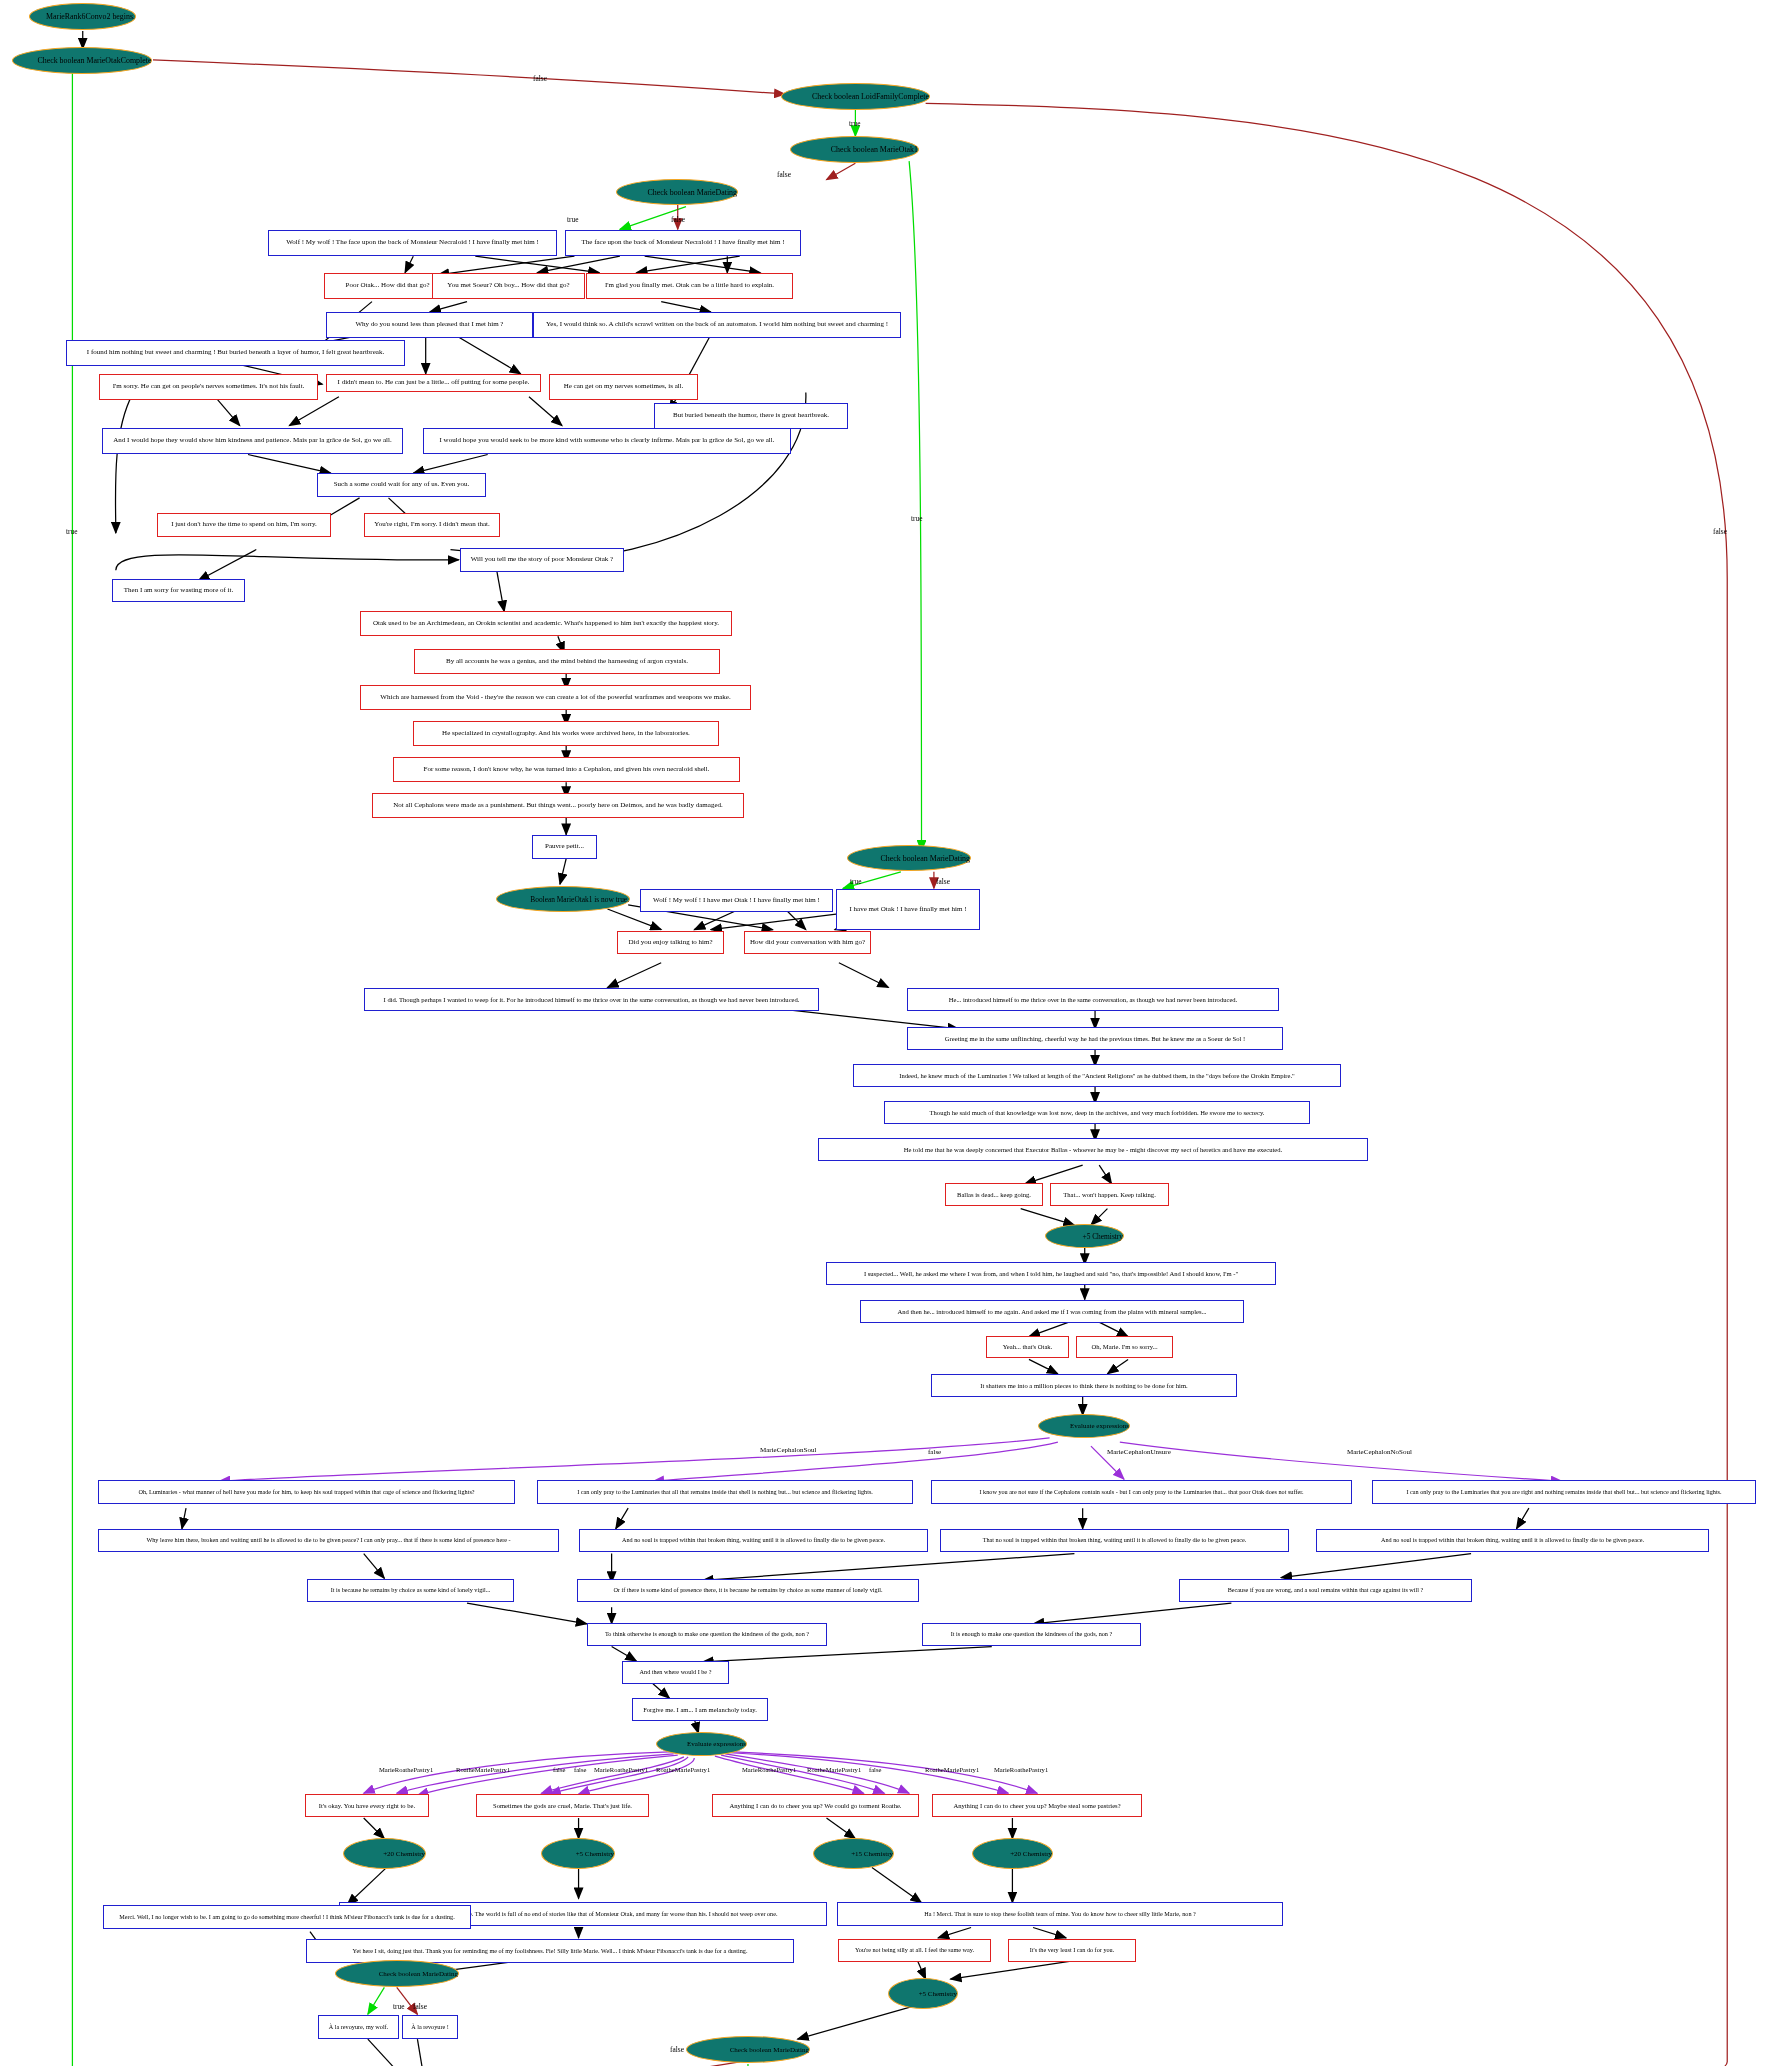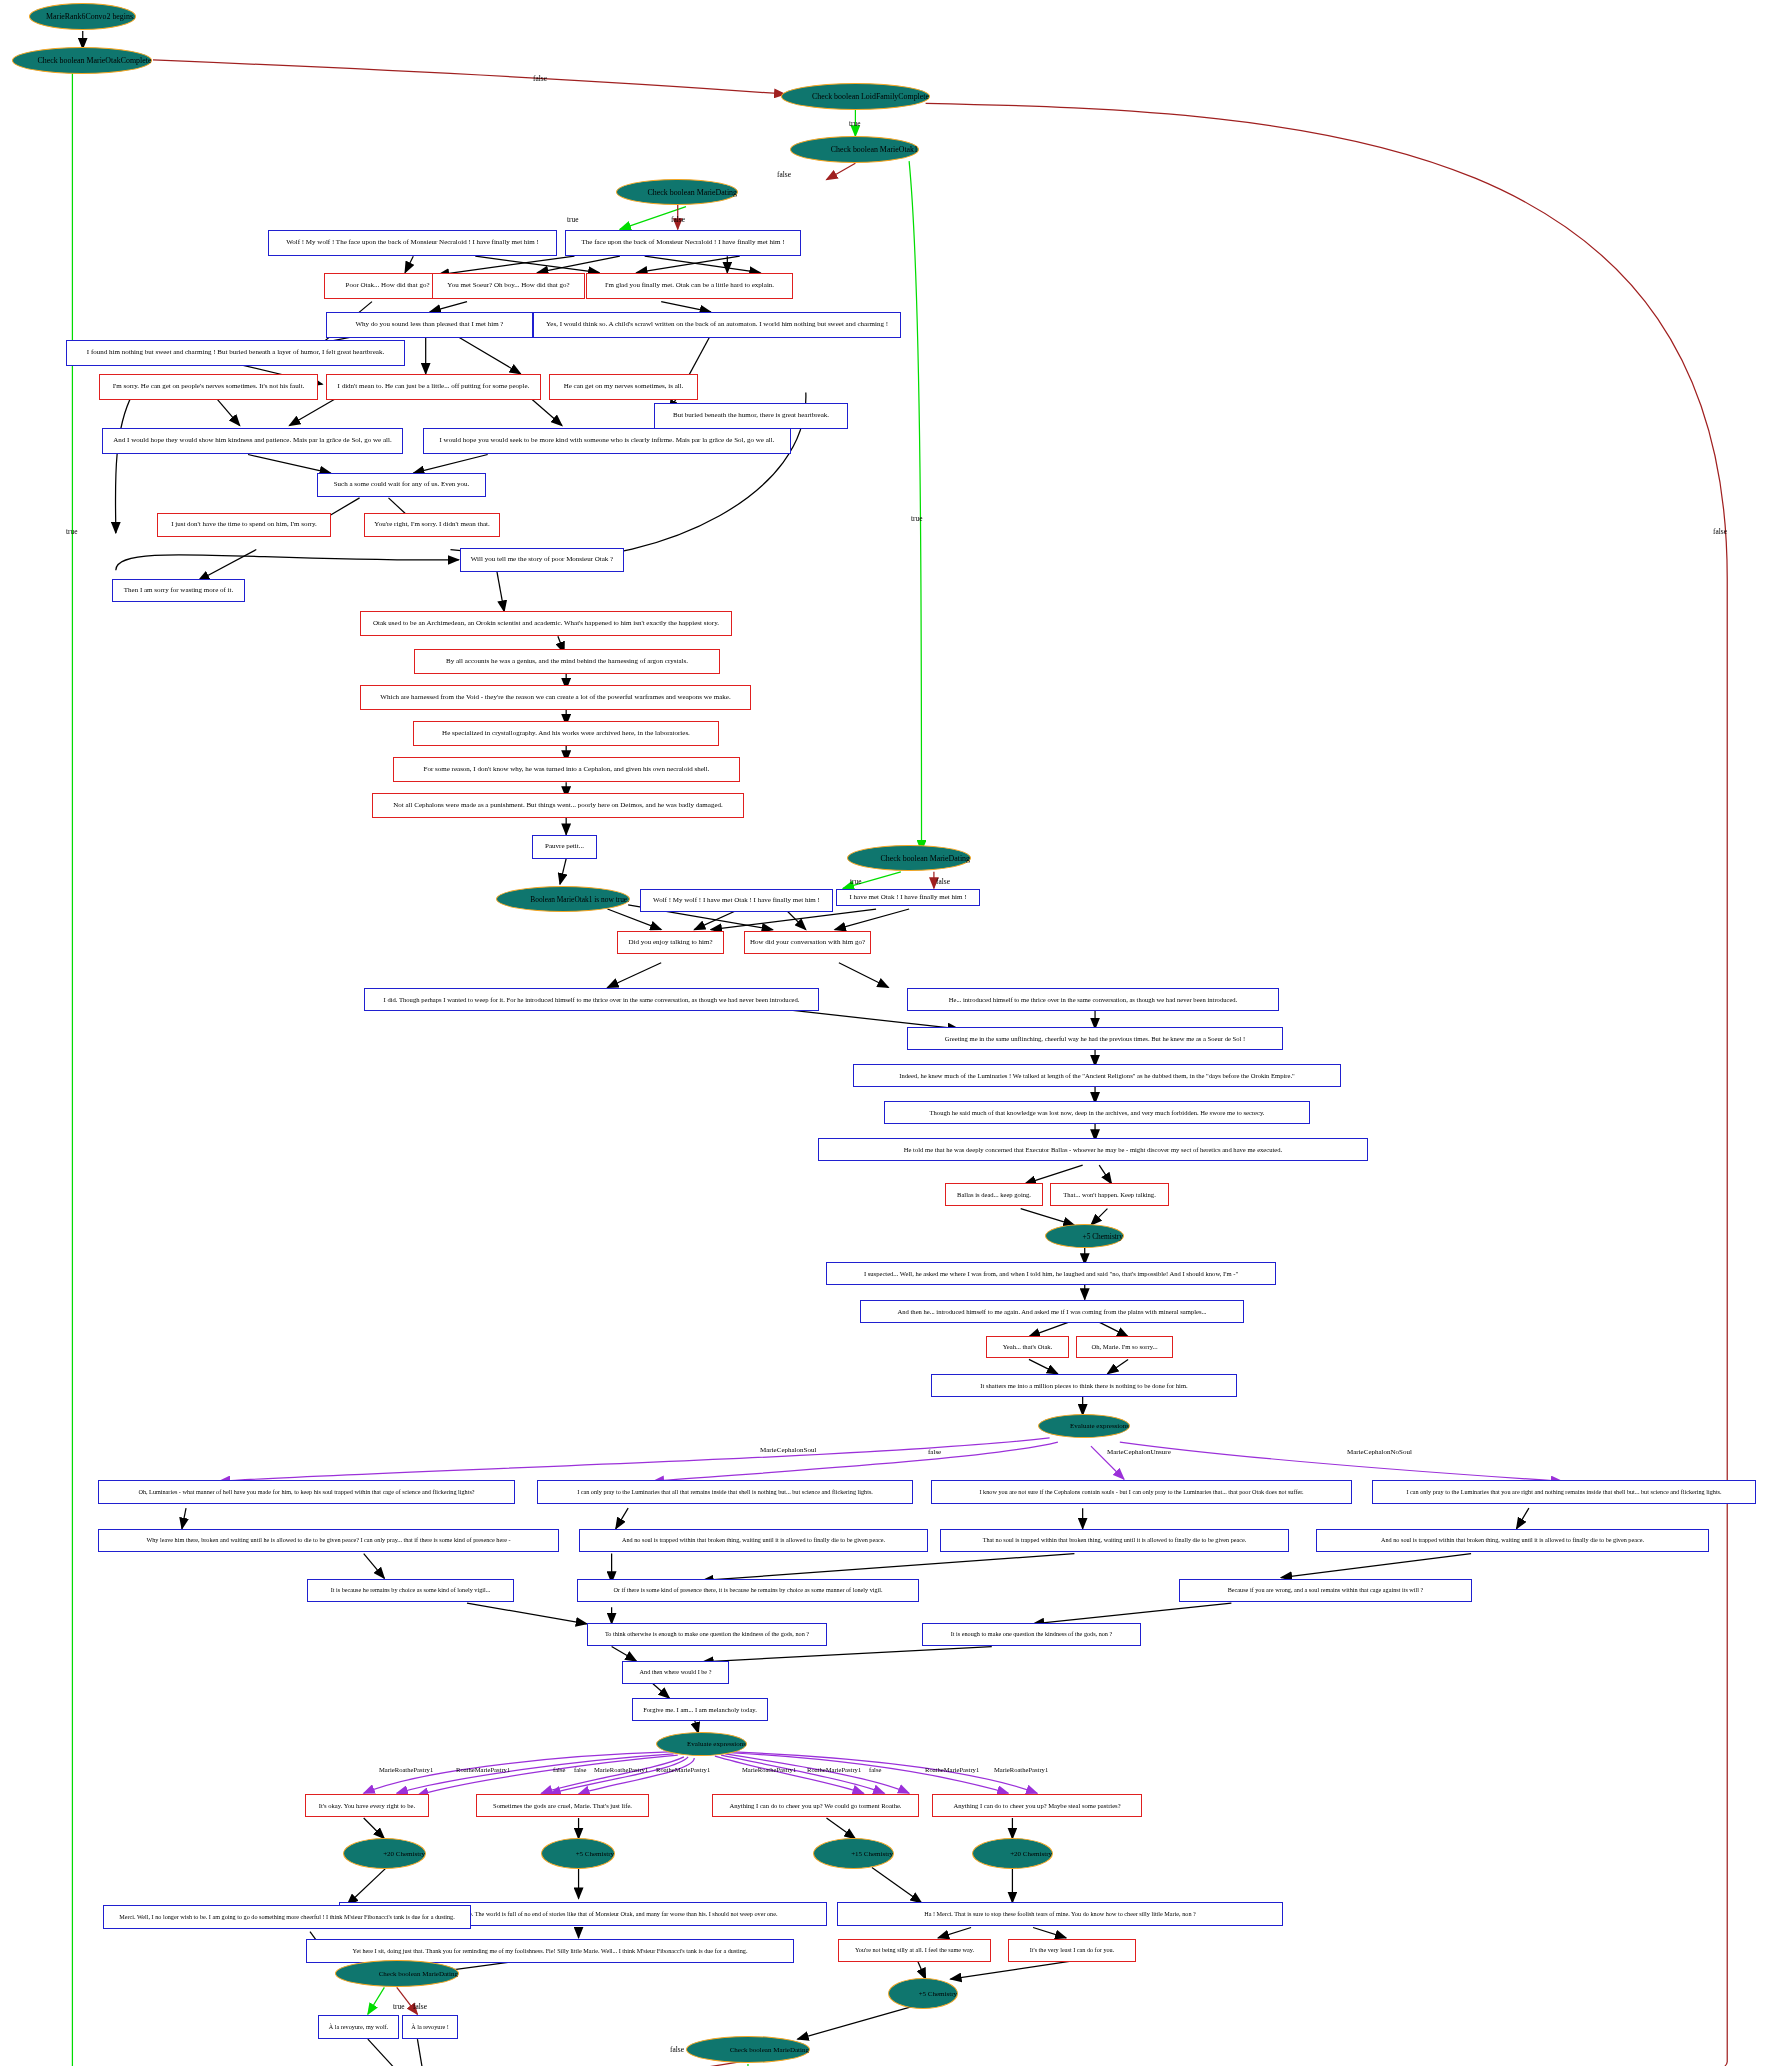--- a/index.html
+++ b/index.html
@@ -276,21 +276,21 @@
       <span class="t">Yes, I would think so. A child's scrawl written on the back of an automaton. I world him nothing but sweet and charming !</span>
     </div>
 
 <div class="node box" style="left:66px;top:340px;width:339px;height:26px;font-size:7px">
       <span class="t">I found him nothing but sweet and charming ! But buried beneath a layer of humor, I felt great heartbreak.</span>
     </div>
 
 <div class="node box red" style="left:99px;top:374px;width:219px;height:26px;font-size:7px">
       <span class="t">I'm sorry. He can get on people's nerves sometimes. It's not his fault.</span>
     </div>
-<div class="node box red" style="left:326px;top:374px;width:215px;height:26px;font-size:7px">
+<div class="node box red" style="left:326px;top:374px;width:215px;height:18px;font-size:7px">
       <span class="t">I didn't mean to. He can just be a little... off putting for some people.</span>
     </div>
 <div class="node box red" style="left:549px;top:374px;width:149px;height:26px;font-size:7px">
       <span class="t">He can get on my nerves sometimes, is all.</span>
     </div>
 
 <div class="node box" style="left:654px;top:403px;width:194px;height:26px;font-size:7px">
       <span class="t">But buried beneath the humor, there is great heartbreak.</span>
     </div>
 
@@ -345,21 +345,21 @@
 <div class="node ell" style="left:847px;top:845px;width:124px;height:26.4px;font-size:7.9px">
       <span class="t">Check boolean MarieDating</span>
     </div>
 
 <div class="node ell" style="left:496px;top:886px;width:134px;height:26px;font-size:7.4px">
       <span class="t">Boolean MarieOtak1 is now true.</span>
     </div>
 <div class="node box" style="left:640px;top:889px;width:193px;height:23px;font-size:7px">
       <span class="t">Wolf ! My wolf ! I have met Otak ! I have finally met him !</span>
     </div>
-<div class="node box" style="left:836px;top:889px;width:144px;height:17px;font-size:7px">
+<div class="node box" style="left:836px;top:889px;width:144px;height:41px;font-size:7px">
       <span class="t">I have met Otak ! I have finally met him !</span>
     </div>
 
 <div class="node box red" style="left:617px;top:931px;width:107px;height:23px;font-size:7px">
       <span class="t">Did you enjoy talking to him?</span>
     </div>
 <div class="node box red" style="left:744px;top:931px;width:127px;height:23px;font-size:7px">
       <span class="t">How did your conversation with him go?</span>
     </div>
 

